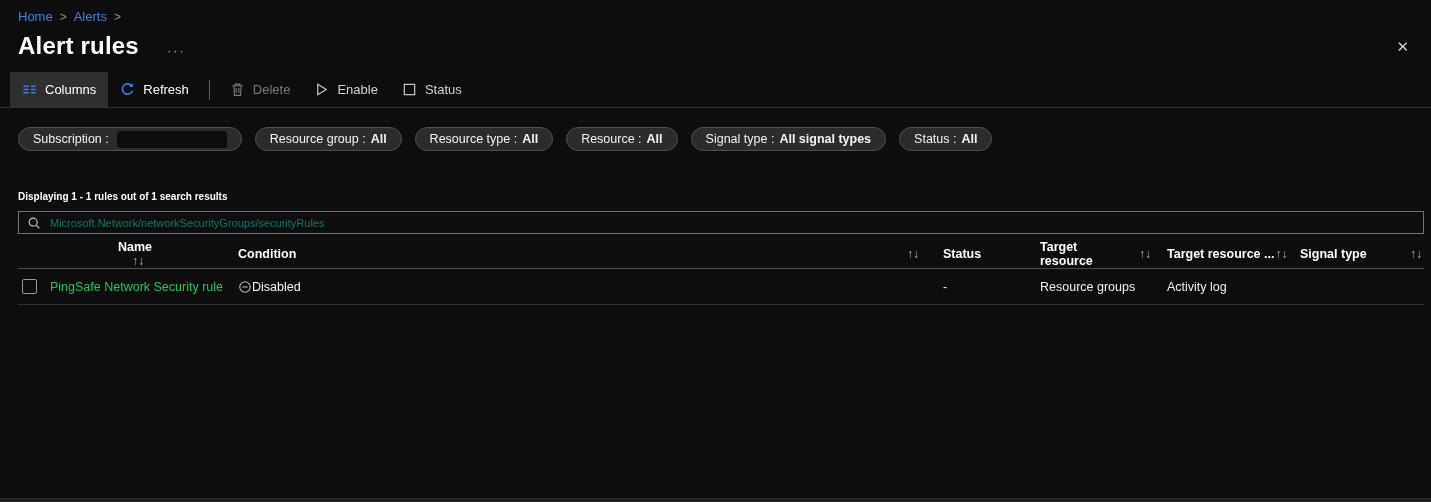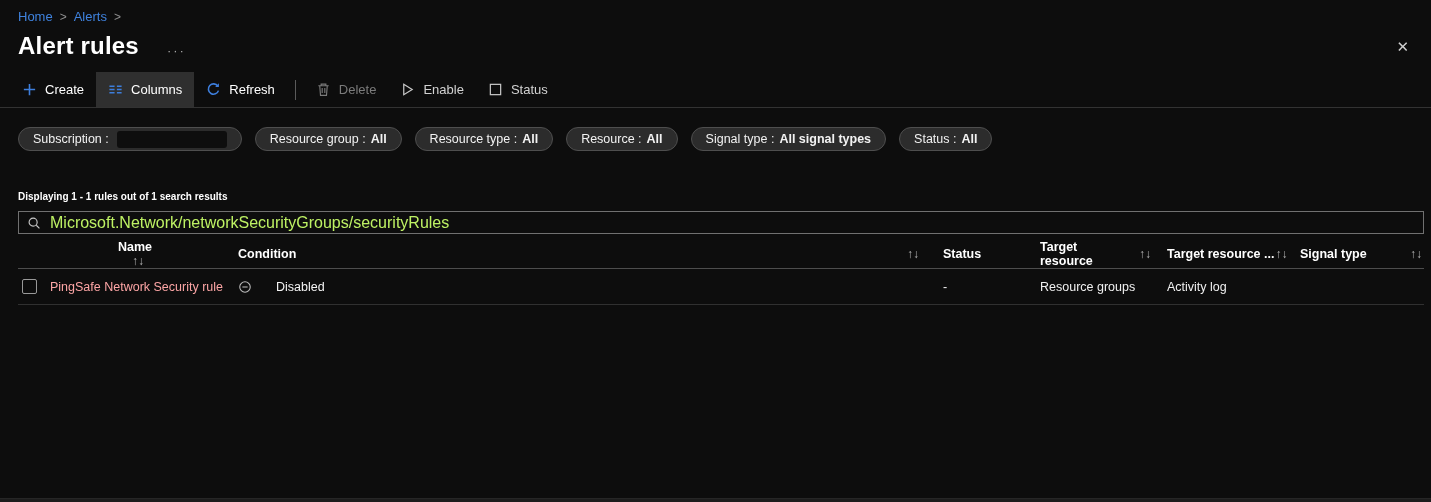--- a/index.html
+++ b/index.html
@@ -32,38 +32,38 @@
   .filters { display:flex; align-items:center; gap:13px; padding-left:18px; margin-top:19px; }
   .pill { display:flex; align-items:center; gap:5px; height:24px; padding:0 14px; background:#2c2c2c; border:1px solid #4e4e4e; border-radius:12px; font-size:12.5px; color:#f2f2f2; cursor:pointer; white-space:nowrap; }
   .pill b { font-weight:700; }
   .redacted-box { display:inline-block; width:110px; height:17px; background:#0e0e0e; border-radius:3px; margin-left:3px; }
 
   
   .summary { margin-top:40px; padding-left:18px; font-size:10px; font-weight:700; }
 
   
   .searchbox { margin:9px 7px 0 18px; height:23px; border:1px solid #707070; background:#0d0d0d; display:flex; align-items:center; padding:0 8px; gap:9px; }
-  .searchbox input { flex:1; background:transparent; border:none; outline:none; color:#bef264; font-size:16px; font-family:"Liberation Sans", sans-serif; }
+  .searchbox input { flex:1; background:transparent; border:none; outline:none; color:#0f766e; font-size:11px; font-family:"Liberation Sans", sans-serif; }
 
   
   .table { margin:6px 7px 0 18px; }
   .grid { display:grid; grid-template-columns:32px 188px 1fr 97px 127px 133px 124px; align-items:center; }
   .thead { height:29px; border-bottom:1px solid #4d4d4d; font-size:12.5px; font-weight:700; }
   .th { display:flex; align-items:center; }
   .th.spread { justify-content:space-between; }
   .th-name { padding-right:18px;flex-direction:column; }
   .th-cond { padding-right:24px; }
   .th-target { padding-right:16px; }
   .th-signal { padding-right:2px; }
   .sort-arrows { color:#b5b5b5; font-weight:400; font-size:12px; margin-left:6px; cursor:pointer; }
   .trow { height:36px; border-bottom:1px solid #303030; font-size:12.5px; cursor:pointer; }
   .checkbox { width:15px; height:15px; border:1px solid #999999; border-radius:2px; margin-left:4px; background:transparent; cursor:pointer; }
-  .name-link { color:#fca5a5; text-decoration:none; cursor:pointer; white-space:nowrap; }
+  .name-link { color:#22c55e; text-decoration:none; cursor:pointer; white-space:nowrap; }
   .cond-cell { font-weight:600; white-space:nowrap; overflow:hidden; font-size:12.2px; color:#fbfbfb; }
-  .status-cell { display:flex; align-items:flex-end; gap:24px; color:#f5f5f5; }
+  .status-cell { display:flex; align-items:flex-end; gap:0; color:#f5f5f5; }
   .plain-cell { color:#f0f0f0; }
 
   .bottom-strip { position:absolute; bottom:0; left:0; width:100%; height:4px; background:#1d1d1d; border-top:1px solid #262626; }
 
   .icon-wrap { display:inline-flex; align-items:center; }
 </style>
 </head>
 <body>
 
 <div class="page">
@@ -76,28 +76,20 @@
   </nav>
 
   <div class="title-row">
     <h1 class="page-title">Alert rules</h1>
     <button class="more-btn">···</button>
     <span class="spacer"></span>
     <button class="close-btn">✕</button>
   </div>
 
   <div class="toolbar">
-    <button class="tb-item">
-      <span class="icon-wrap">
-        <svg width="15" height="15" viewBox="0 0 16 16">
-            <path d="M8 2v12M2 8h12" stroke="#3d7edc" stroke-width="1.7" fill="none"></path>
-          </svg>
-      </span>
-      <span>Create</span>
-    </button>
     <button class="tb-item selected">
       <span class="icon-wrap">
         <svg width="15" height="15" viewBox="0 0 16 16">
             <g stroke="#3d7edc" stroke-width="1.6" fill="none">
               <path d="M1.5 4.5h5.5M1.5 8h5.5M1.5 11.5h5.5M9.5 4.5h5M9.5 8h5M9.5 11.5h5"></path>
             </g>
           </svg>
       </span>
       <span>Columns</span>
     </button>

